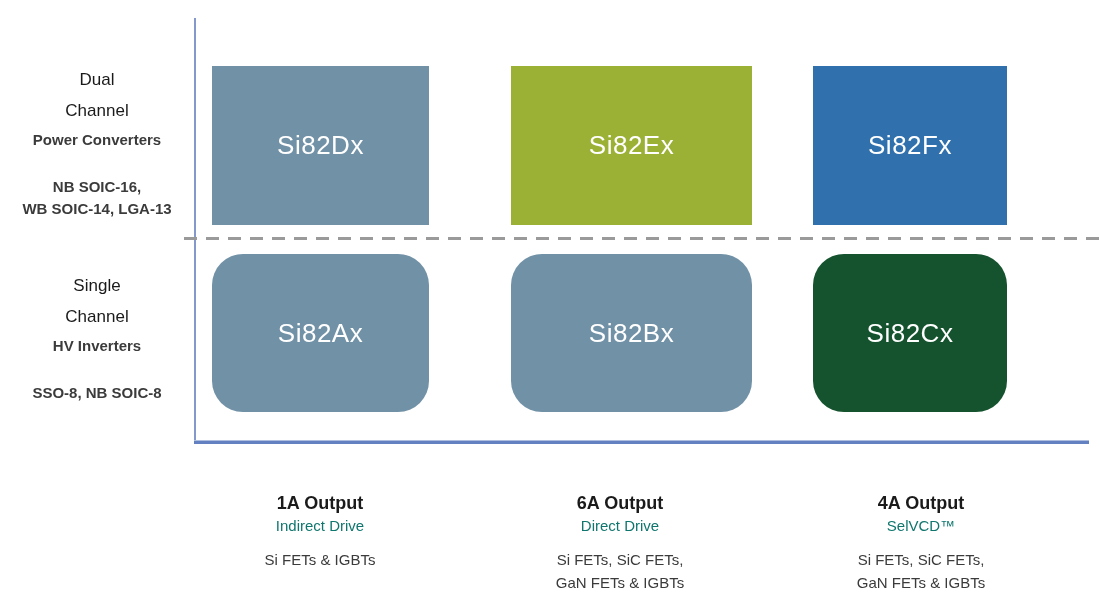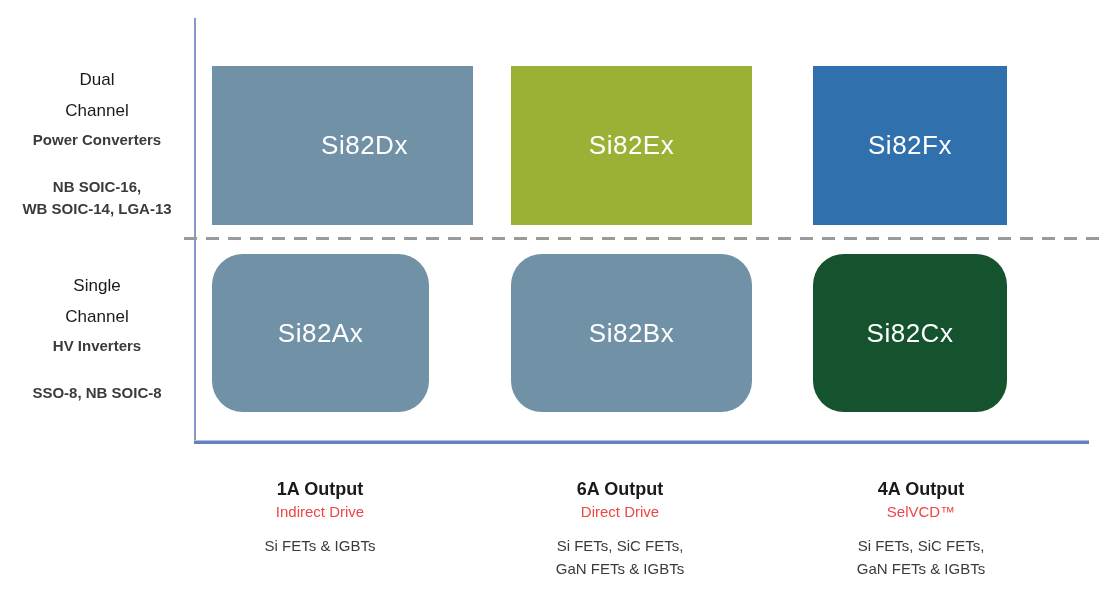--- a/index.html
+++ b/index.html
@@ -25,26 +25,26 @@
 
   
   .rowlabel{position:absolute;left:0;width:194px;text-align:center;}
   .rowlabel.row0{top:64px;}
   .rowlabel.row1{top:270px;}
   .rowlabel .title{font-size:17px;font-weight:normal;color:#1a1a1a;line-height:31px;white-space:pre-line;}
   .rowlabel .subtitle{font-size:15px;font-weight:bold;color:#3b3b3b;line-height:21px;margin-top:3px;}
   .rowlabel .packages{font-size:15px;font-weight:bold;color:#3b3b3b;line-height:22px;margin-top:26px;white-space:pre-line;}
 
   
-  .collabel{position:absolute;top:477px;width:300px;text-align:center;}
+  .collabel{position:absolute;top:491px;width:300px;text-align:center;}
   .collabel.col0{left:170px;}
   .collabel.col1{left:470px;}
   .collabel.col2{left:771px;}
   .collabel .title{font-size:18px;font-weight:bold;color:#1a1a1a;line-height:24px;}
-  .collabel .subtitle{font-size:15px;color:#ef4444;line-height:22px;}
+  .collabel .subtitle{font-size:15px;color:#0f766e;line-height:22px;}
   .collabel .devices{font-size:15px;color:#3b3b3b;line-height:23px;margin-top:11px;white-space:pre-line;}
 </style>
 </head>
 <body>
 
 <div class="canvas">
 
   <div class="vaxis" style="background-color: rgb(132, 152, 203);"></div>
   <div class="haxis" style="background-color: rgb(99, 128, 192);"></div>
   <div class="divider"></div>
@@ -56,21 +56,21 @@
     <div class="packages">NB SOIC-16,
 WB SOIC-14, LGA-13</div>
   </div>
   <div class="rowlabel row1">
     <div class="title">Single
 Channel</div>
     <div class="subtitle">HV Inverters</div>
     <div class="packages">SSO-8, NB SOIC-8</div>
   </div>
 
-  <div class="box r0 c0" style="background-color: rgb(113, 145, 167); padding-left: 44px;">Si82Dx</div>
+  <div class="box r0 c0" style="background-color: rgb(113, 145, 167);">Si82Dx</div>
   <div class="box r0 c1" style="background-color: rgb(155, 177, 53);">Si82Ex</div>
   <div class="box r0 c2" style="background-color: rgb(47, 112, 173);">Si82Fx</div>
   <div class="box r1 c0" style="background-color: rgb(113, 145, 167);">Si82Ax</div>
   <div class="box r1 c1" style="background-color: rgb(113, 145, 167);">Si82Bx</div>
   <div class="box r1 c2" style="background-color: #14532d;">Si82Cx</div>
 
   <div class="collabel col0">
     <div class="title">1A Output</div>
     <div class="subtitle">Indirect Drive</div>
     <div class="devices">Si FETs &amp; IGBTs</div>

